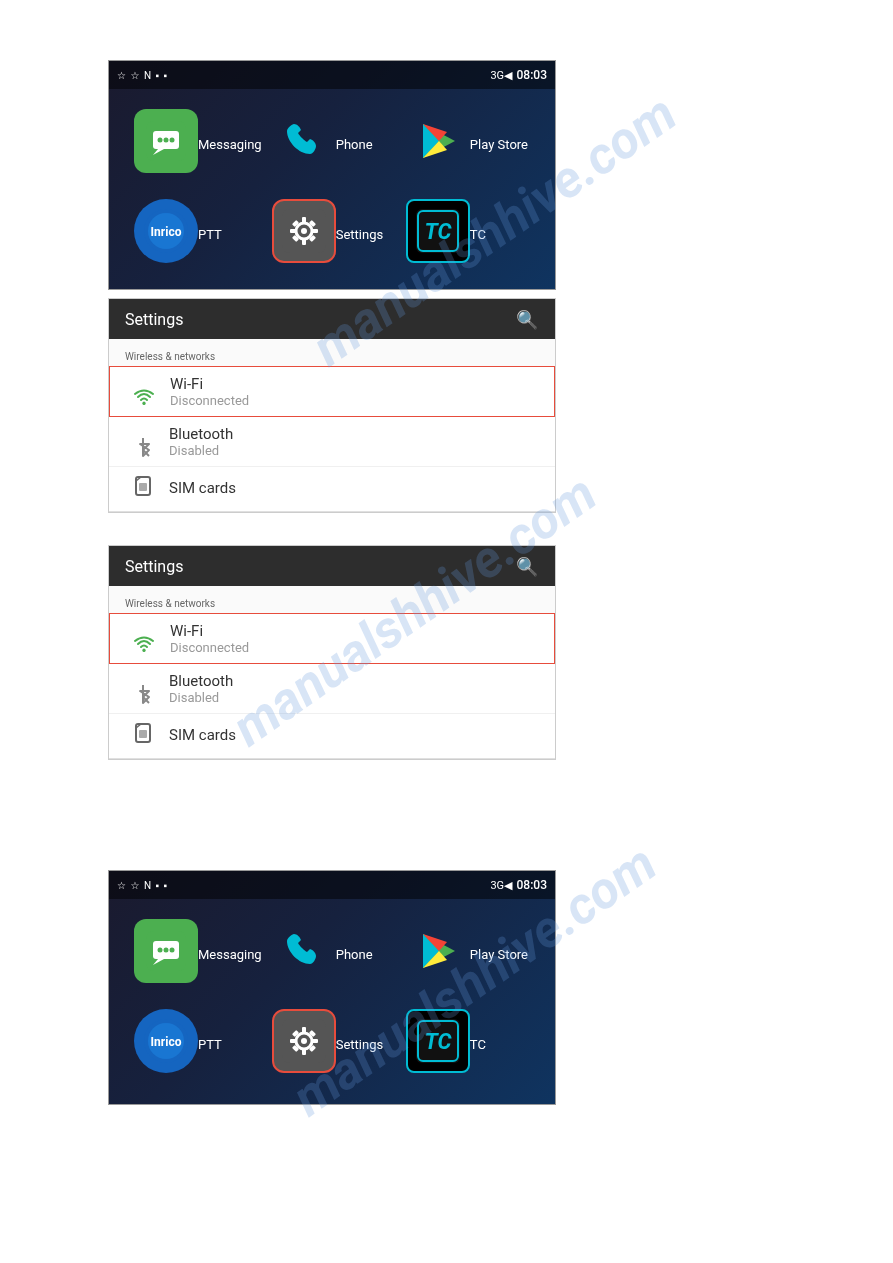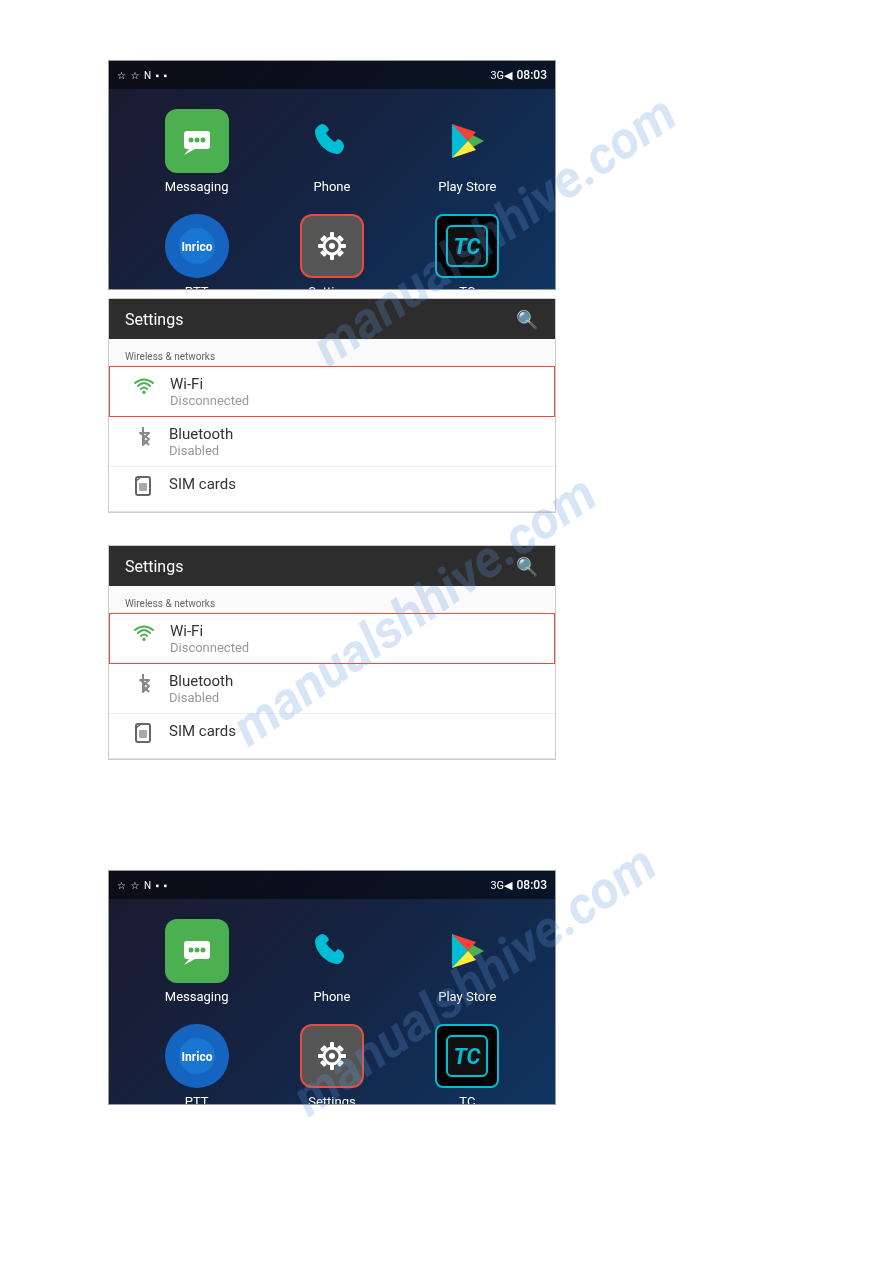--- a/index.html
+++ b/index.html
@@ -58,21 +58,21 @@
 
     
     .app-grid {
       display: grid;
       grid-template-columns: repeat(3, 1fr);
       gap: 0;
       padding: 10px 20px;
     }
     .app-item {
       display: flex;
-      flex-direction: column;
+      flex-direction: row;
       align-items: center;
       padding: 10px 5px;
       cursor: pointer;
     }
     .app-icon {
       width: 64px;
       height: 64px;
       border-radius: 12px;
       display: flex;
       align-items: center;
@@ -133,21 +133,21 @@
       cursor: pointer;
     }
 
     .settings-section-title {
       font-size: 10px;
       color: #666;
       padding: 12px 16px 4px 16px;
     }
     .settings-item {
       display: flex;
-      align-items: flex-start;
+      align-items: flex-end;
       padding: 8px 16px;
       border-bottom: 1px solid #f0f0f0;
       cursor: pointer;
       background: white;
       position: relative;
     }
     .settings-item-icon {
       width: 36px;
       display: flex;
       align-items: center;

